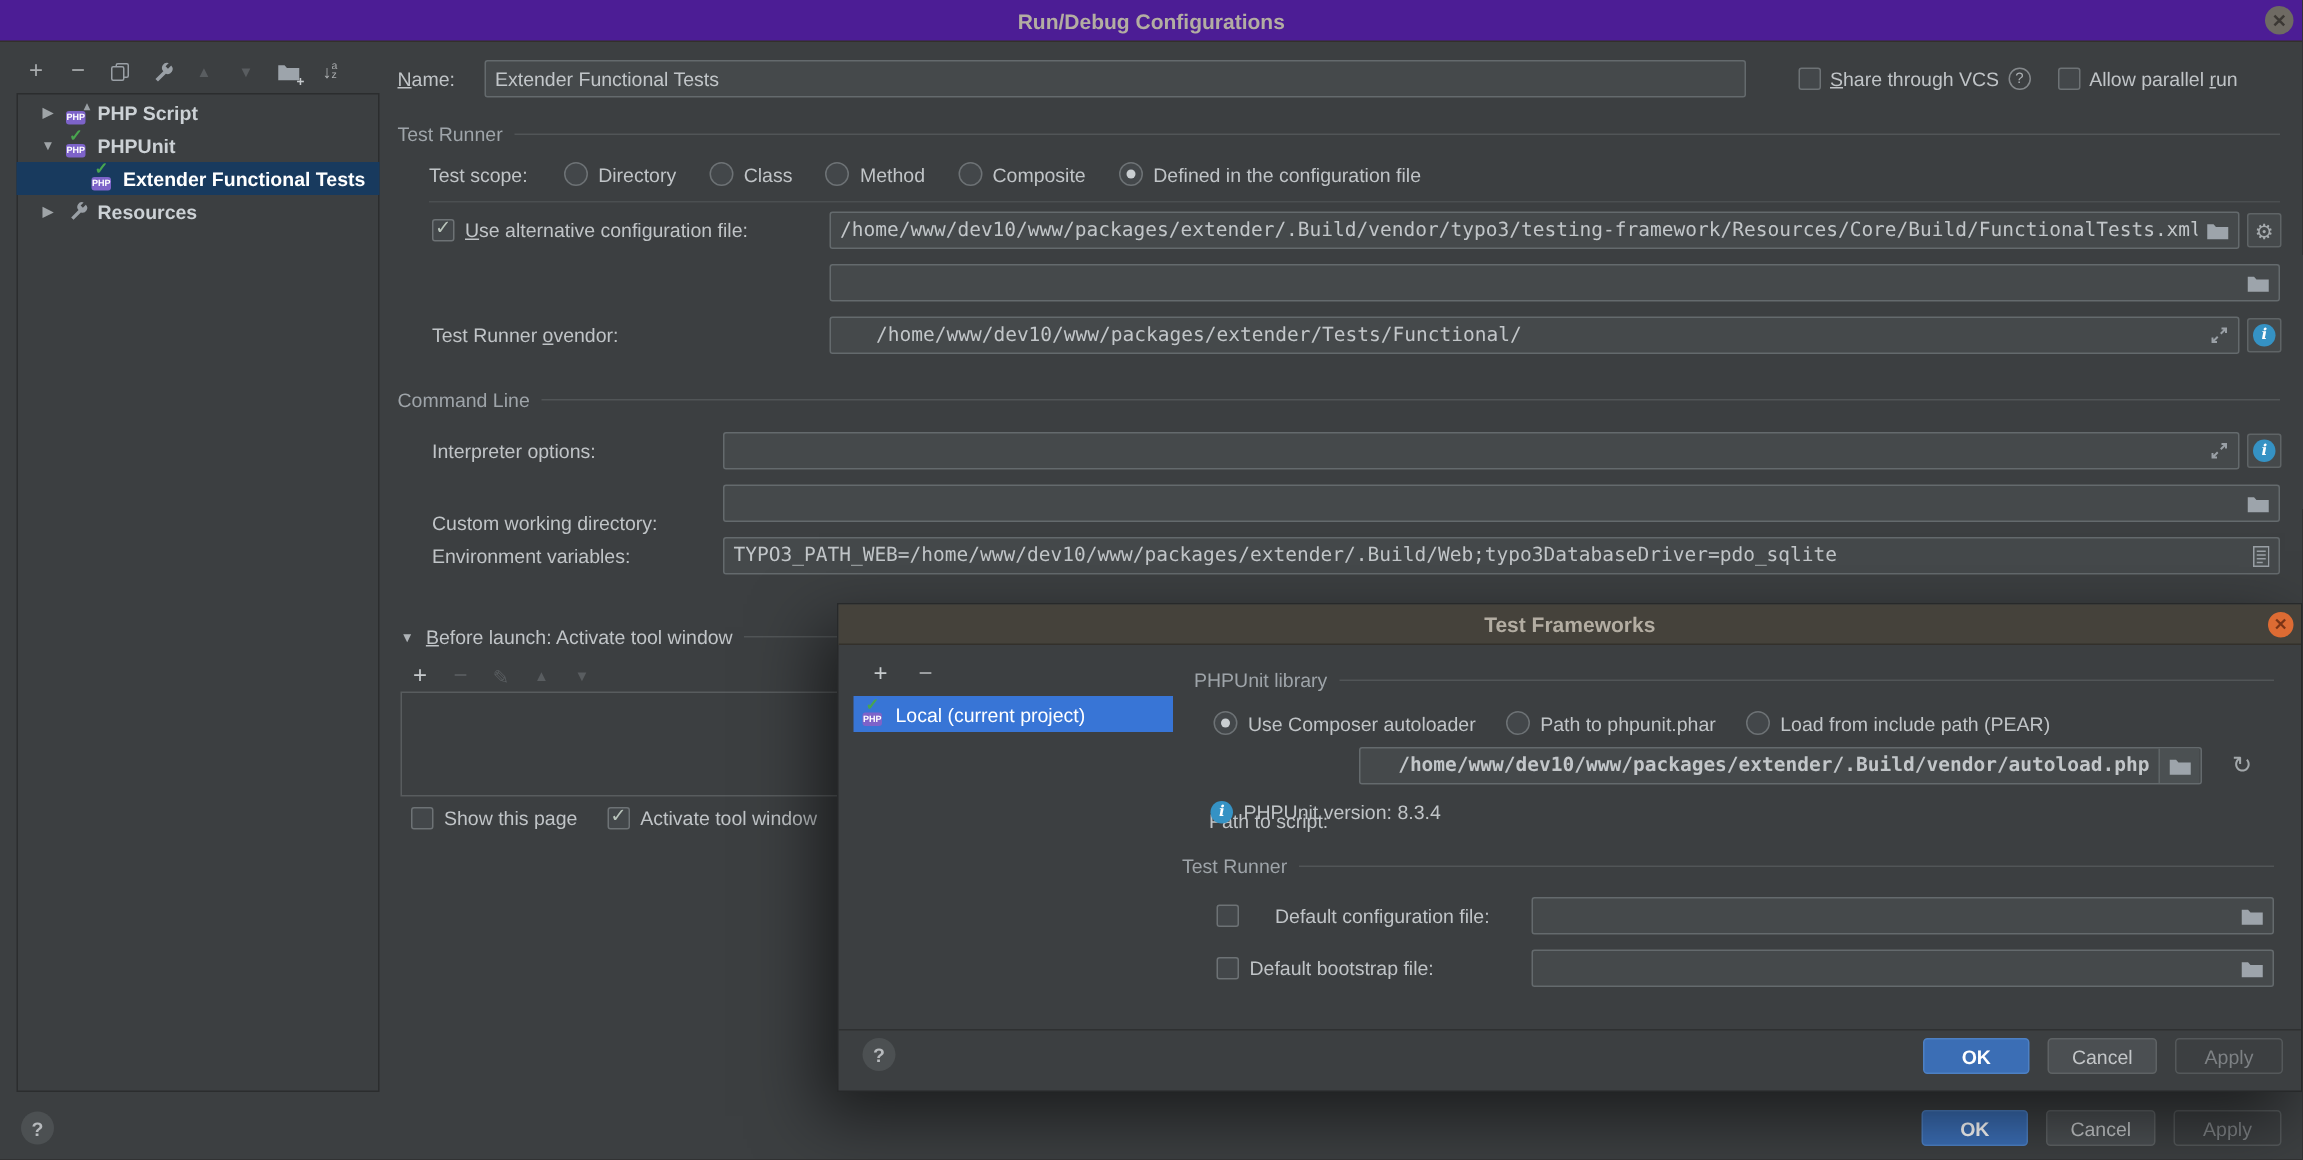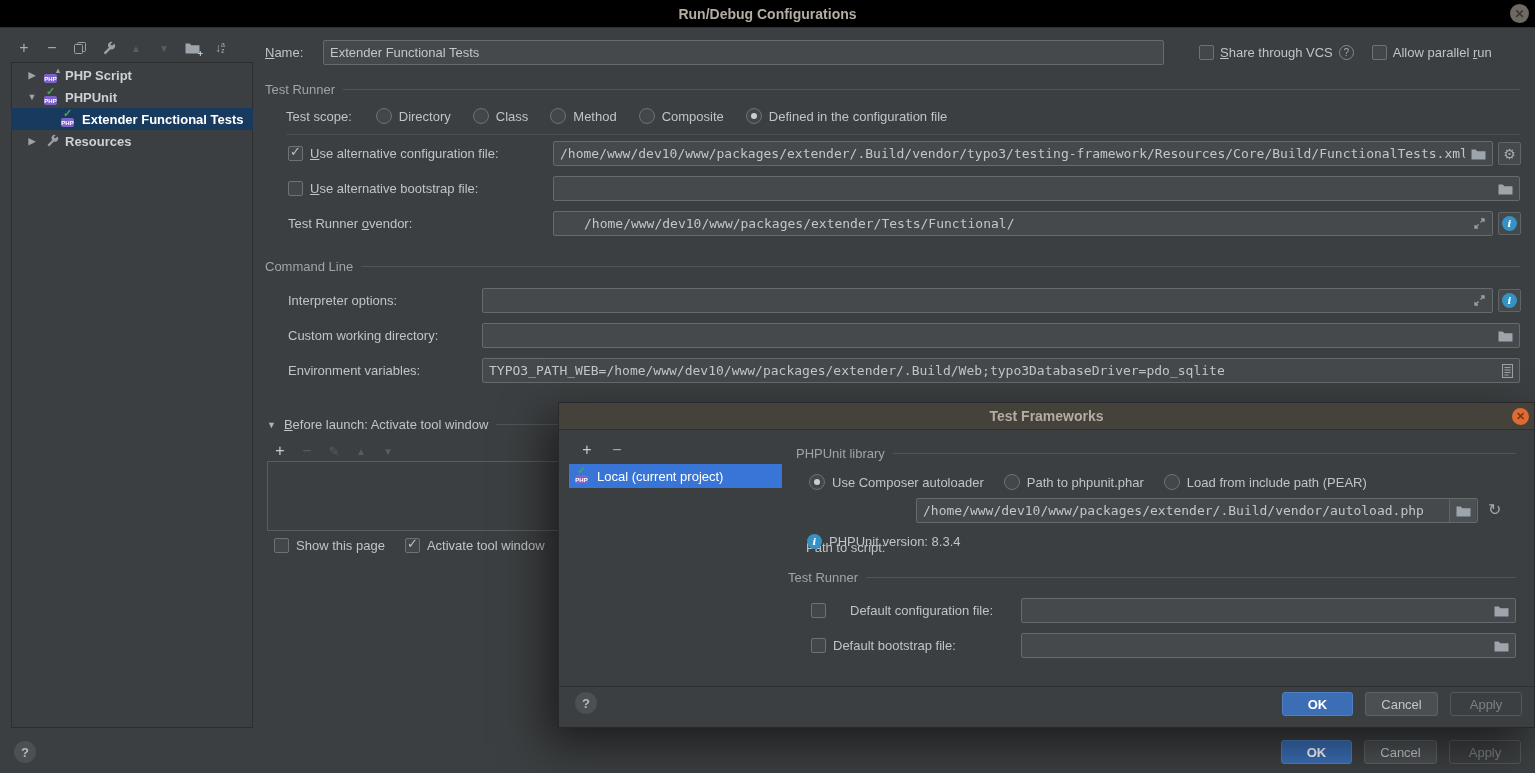--- a/index.html
+++ b/index.html
@@ -1,20 +1,20 @@
 <!DOCTYPE html>
 <html><head>
 <meta charset="utf-8">
 <style>
   html,body{margin:0;padding:0;background:#2a2a2a;}
   .app{position:relative;width:1535px;height:773px;background:#3c3f41;overflow:hidden;
        font-family:"Liberation Sans",sans-serif;font-size:13px;color:#c0c4c7;}
   .abs{position:absolute;}
   
-  .titlebar{position:absolute;left:0;top:0;width:100%;height:28px;background:#000000;
+  .titlebar{position:absolute;left:0;top:0;width:100%;height:28px;background:#4c1d95;
             border-bottom:1px solid #33302b;display:flex;align-items:center;justify-content:center;box-sizing:border-box;}
   .titlebar .ttl{font-weight:bold;font-size:14px;color:#b3ada2;}
   .win-close{position:absolute;right:6px;top:4px;width:19px;height:19px;border-radius:50%;background:#6e6a63;
              color:#3b3834;display:flex;align-items:center;justify-content:center;font-size:12px;font-weight:bold;cursor:default;}
   
   .row{position:absolute;display:flex;align-items:center;}
   .lbl{color:#c0c4c7;white-space:pre;}
   .u{text-decoration:underline;}
   
   .field{position:absolute;height:25px;background:#45494b;border:1px solid #646a6d;border-radius:2px;
@@ -63,21 +63,21 @@
   .unit-check{position:absolute;left:2px;top:-3px;color:#49a54f;font-weight:bold;font-size:11px;line-height:11px;}
   .script-dec{position:absolute;right:0;top:0;color:#9aa0a5;font-size:8px;line-height:8px;}
   
   .tb{position:absolute;display:flex;align-items:center;gap:12px;color:#a9acae;}
   .tbi{width:16px;height:16px;display:flex;align-items:center;justify-content:center;font-size:14px;}
   .tbi.dis{color:#595d60;}
   .sort-az{display:flex;align-items:center;font-size:12px;}
   .sort-az .az{display:flex;flex-direction:column;font-size:7px;line-height:6px;font-style:normal;}
   
   .dialog{position:absolute;left:558px;top:402px;width:977px;height:326px;background:#3c3f41;
-          border:1px solid #27292a;box-sizing:border-box;box-shadow:-12px 16px 42px rgba(0,0,0,.55);}
+          border:1px solid #27292a;box-sizing:border-box;box-shadow:-12px 16px 42px rgba(0,0,0,.55);text-align:right;}
   .dlg-titlebar{position:absolute;left:0;top:0;width:100%;height:27px;background:#45423b;border-bottom:1px solid #33302b;
                 display:flex;align-items:center;justify-content:center;box-sizing:border-box;}
   .dlg-titlebar .ttl{font-weight:bold;font-size:14px;color:#b3ada2;}
   .dlg-close{position:absolute;right:5px;top:5px;width:17px;height:17px;border-radius:50%;background:#dd6b33;
              color:#7a3416;display:flex;align-items:center;justify-content:center;font-size:11px;font-weight:bold;}
   .dlg-list-sel{position:absolute;left:10px;top:61px;width:213px;height:24px;background:#3875d6;color:#fff;
                 display:flex;align-items:center;gap:6px;padding-left:6px;box-sizing:border-box;}
   .listbox{position:absolute;border:1px solid #585c5e;box-sizing:border-box;}
 </style>
 </head>
@@ -216,24 +216,20 @@
     <span class="ficon">
       <svg width="15" height="12" viewBox="0 0 15 12">
           <path d="M.5 1.5h4.2l1.6 1.8h8.2v8.2H.5z" fill="#9da4ab"></path>
         </svg>
     </span>
   </div>
   <div class="sq-btn" style="left:1498px;top:142px;">
     <span style="color:#a6abae;font-size:14px;line-height:14px;">⚙</span>
   </div>
 
-  <div class="row" style="left:288px;top:176px;height:25px;gap:7px;">
-    <span class="checkbox"></span>
-    <span class="lbl"><span></span><span class="u">U</span><span>se alternative bootstrap file:</span></span>
-  </div>
   <div class="field" style="left:553px;top:176px;width:967px;">
     <span class="txt mono"></span>
     <span class="ficon">
       <svg width="15" height="12" viewBox="0 0 15 12">
           <path d="M.5 1.5h4.2l1.6 1.8h8.2v8.2H.5z" fill="#9da4ab"></path>
         </svg>
     </span>
   </div>
 
   <div class="row" style="left:288px;top:211px;height:25px;">
@@ -263,21 +259,21 @@
     <span class="ficon">
       <svg width="13" height="13" viewBox="0 0 13 13" fill="none" stroke="#9aa0a6" stroke-width="1.3">
           <path d="M8 2h3v3M11 2 7.5 5.5M5 11H2V8M2 11l3.5-3.5"></path>
         </svg>
     </span>
   </div>
   <div class="sq-btn" style="left:1498px;top:289px;">
     <span class="info-dot">i</span>
   </div>
 
-  <div class="row" style="left:288px;top:323px;height:25px;">
+  <div class="row" style="left:288px;top:336px;height:25px;">
     <span class="lbl">Custom working directory:</span>
   </div>
   <div class="field" style="left:482px;top:323px;width:1038px;">
     <span class="txt mono"></span>
     <span class="ficon">
       <svg width="15" height="12" viewBox="0 0 15 12">
           <path d="M.5 1.5h4.2l1.6 1.8h8.2v8.2H.5z" fill="#9da4ab"></path>
         </svg>
     </span>
   </div>
@@ -360,21 +356,21 @@
           <span>Path to phpunit.phar</span>
         </span>
       <span class="opt">
           <span class="radio"></span>
           <span>Load from include path (PEAR)</span>
         </span>
     </div>
     <div class="row" style="left:247px;top:95px;height:25px;margin-top:37px;">
       <span class="lbl">Path to script:</span>
     </div>
-    <div class="field" style="left:357px;top:95px;width:562px;">
+    <div class="field" style="left:347px;top:95px;width:562px;font-weight:bold;">
       <span class="txt mono">/home/www/dev10/www/packages/extender/.Build/vendor/autoload.php</span>
       <span class="ficon-box">
         <svg width="15" height="12" viewBox="0 0 15 12">
             <path d="M.5 1.5h4.2l1.6 1.8h8.2v8.2H.5z" fill="#9da4ab"></path>
           </svg>
       </span>
     </div>
     <span class="abs" style="left:929px;top:97px;font-size:16px;color:#a3a8ab;">↻</span>
     <div class="row" style="left:248px;top:129px;height:18px;gap:7px;">
       <span class="info-dot">i</span>

